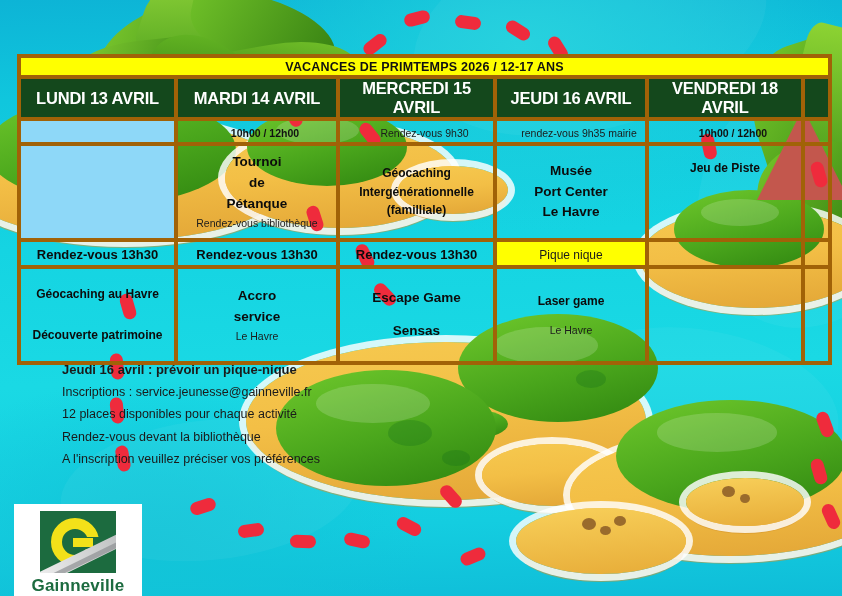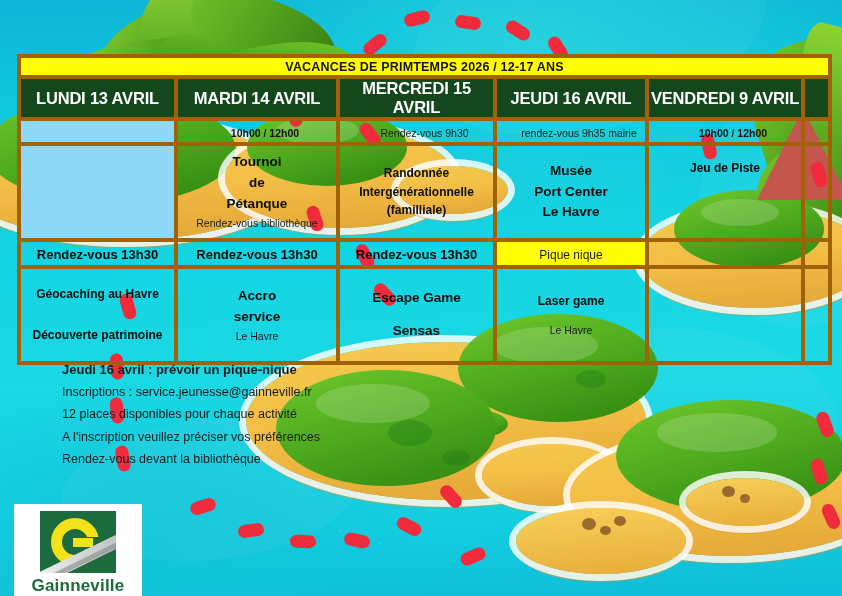--- a/index.html
+++ b/index.html
@@ -274,21 +274,21 @@
         <td class="dayhead">
           <span>MARDI 14 AVRIL</span>
         </td>
         <td class="dayhead">
           <span>MERCREDI 15 AVRIL</span>
         </td>
         <td class="dayhead">
           <span>JEUDI 16 AVRIL</span>
         </td>
         <td class="dayhead">
-          <span>VENDREDI 9 AVRIL</span>
+          <span>VENDREDI 18 AVRIL</span>
         </td>
         <td class="dayhead blank">
           <span></span>
         </td>
       </tr>
 
       <tr class="r-time">
         <td class="cell-blue">
           <span class="small"></span>
         </td>
@@ -311,21 +311,21 @@
 
       <tr class="r-main">
         <td class="cell-blue cellpad"></td>
         <td class="cell-clear cellpad">
           <span class="line big">Tournoi</span>
           <span class="line big">de</span>
           <span class="line big">Pétanque</span>
           <span class="line sm">Rendez-vous bibliothèque</span>
         </td>
         <td class="cell-clear cellpad">
-          <span class="line med">Randonnée</span>
+          <span class="line med">Géocaching</span>
           <span class="line med">Intergénérationnelle</span>
           <span class="line med">(familliale)</span>
         </td>
         <td class="cell-clear cellpad">
           <span class="line big">Musée</span>
           <span class="line big">Port Center</span>
           <span class="line big">Le Havre</span>
         </td>
         <td class="cell-clear cellpad">
           <span class="line med" style="position:relative;top:-24px;">Jeu de Piste</span>
@@ -376,22 +376,22 @@
         <td class="cell-clear"></td>
       </tr>
     </tbody>
       </table>
   </div>
 
   <div class="info">
     <span class="ln first">Jeudi 16 avril : prévoir un pique-nique</span>
     <span class="ln">Inscriptions :  service.jeunesse@gainneville.fr</span>
     <span class="ln">12 places disponibles pour chaque activité</span>
+    <span class="ln">Rendez-vous devant la bibliothèque</span>
     <span class="ln"> A l'inscription veuillez préciser vos préférences</span>
-    <span class="ln">Rendez-vous devant la bibliothèque</span>
   </div>
 
   <div class="logo">
     <div class="logo-sq">
       <div class="logo-g"></div>
       <div class="logo-g-notch"></div>
       <div class="logo-g-bar"></div>
       <div class="logo-swoosh"></div>
       <div class="logo-swoosh2"></div>
     </div>

